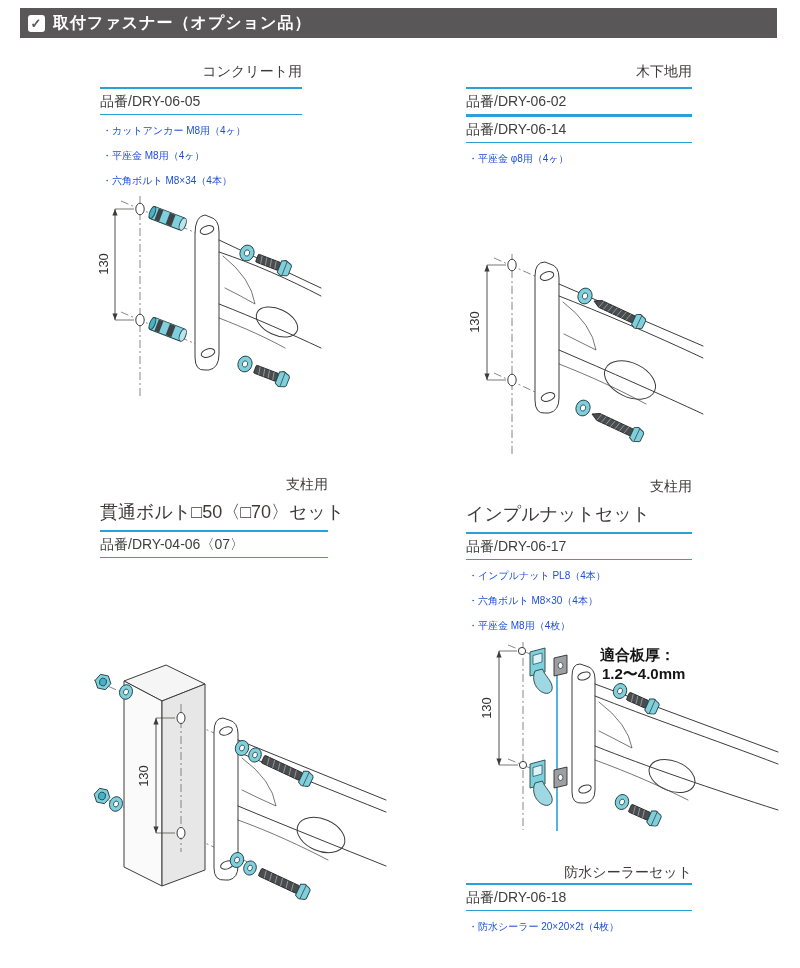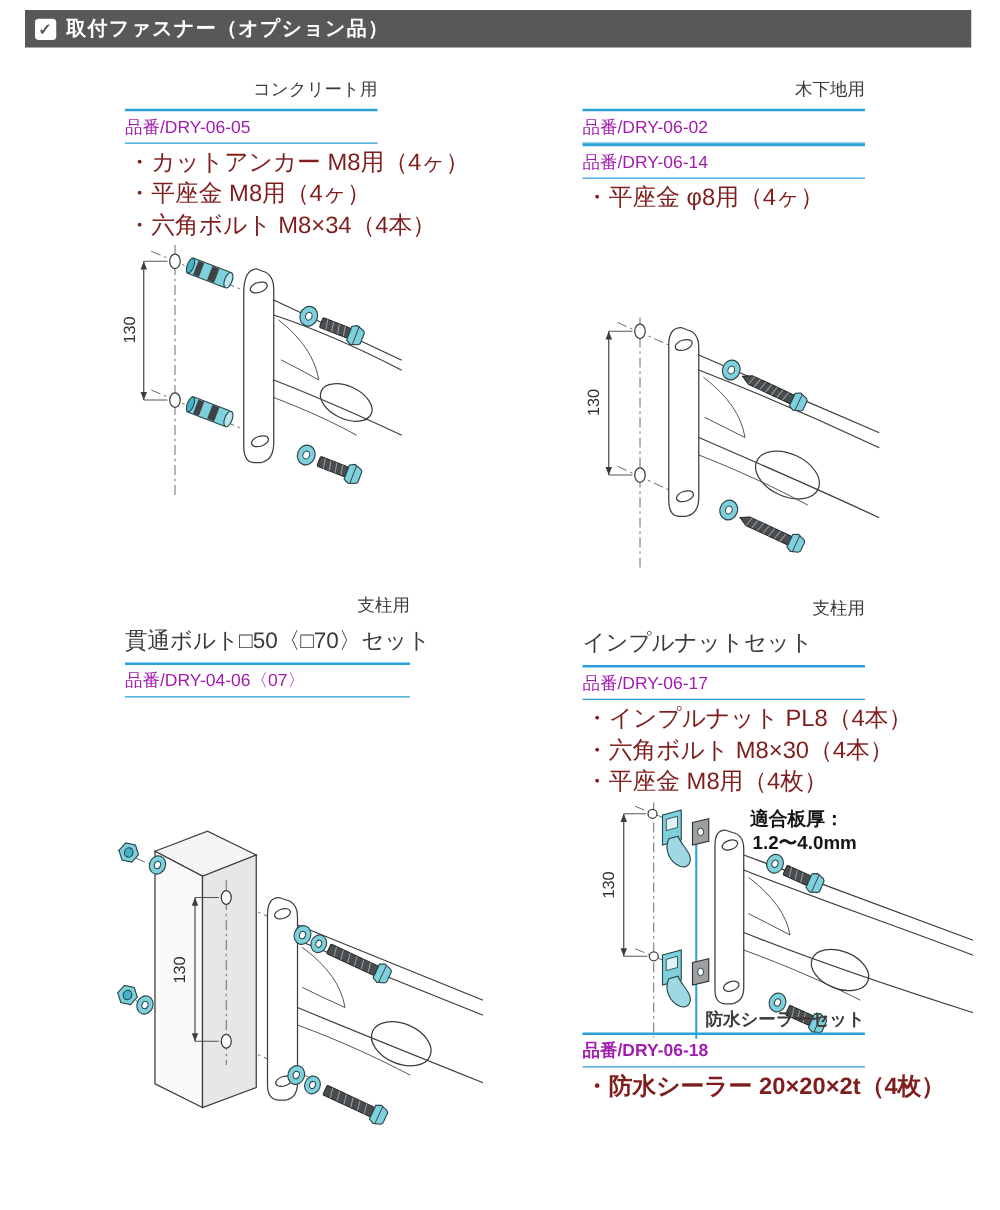--- a/index.html
+++ b/index.html
@@ -7,23 +7,23 @@
           font-family:"Liberation Sans", sans-serif; }
   .header { position:absolute; left:20px; top:8px; width:757px; height:30px; background:#595757;
             color:#fff; display:flex; align-items:center; gap:8px; padding-left:8px;
             box-sizing:border-box; font-size:16px; font-weight:bold; letter-spacing:1px; }
   .check { width:17px; height:17px; background:#fff; border-radius:3px; color:#595757;
            font-size:13px; font-weight:bold; display:flex; align-items:center; justify-content:center; flex:none; }
   .sec { position:absolute; }
   .sec-title { font-size:14px; color:#3e3a39; line-height:19px; margin-bottom:6px; white-space:nowrap;text-align:right; }
   .sec-sub   { font-size:18px; color:#3e3a39; line-height:20px; margin-bottom:8px; white-space:nowrap; }
   .rule { height:1.5px; background:#2ba0d8; }
-  .pn { font-size:14px; color:#a21caf; line-height:14px; padding:5.5px 0; white-space:nowrap; }
+  .pn { font-size:14px; color:#404040; line-height:14px; padding:5.5px 0; white-space:nowrap; }
   ul.items { list-style:none; margin:0; padding:3px 0 2px 2px; }
-  .items li { font-size:19px; color:#7f1d1d; line-height:25px; white-space:nowrap; }
+  .items li { font-size:10px; color:#1d4ed8; line-height:25px; white-space:nowrap; }
   .sealer-sec .sec-title { margin-bottom:3px; line-height:16px; }
   .diag { position:absolute; }
   
   .o   { fill:#fff; stroke:#3c3c3b; stroke-width:1; stroke-linejoin:round; }
   .ln  { fill:none; stroke:#3c3c3b; stroke-width:1; stroke-linecap:round; }
   .thin{ stroke-width:.7; }
   .dash{ fill:none; stroke:#6a6a6a; stroke-width:.8; stroke-dasharray:8 3 2 3; }
   .dim { stroke:#3c3c3b; stroke-width:.9; }
   .dimext { stroke:#3c3c3b; stroke-width:.7; }
   .ah  { fill:#3c3c3b; }
@@ -346,21 +346,21 @@
       <path class="thread" d="M4,-4 l1.5,8 M9,-4 l1.5,8 M14,-4 l1.5,8"></path>
       <path class="cy" d="M21,-6 l4,-2 6,2 1.2,1.5 0,9 -1.2,1.5 -6,2 -4,-2 z"></path>
       <line class="ln thin" x1="26.5" y1="-7.6" x2="26.5" y2="7.6"></line>
     </g>
     <g>
       <text class="note" x="140" y="22">適合板厚：</text>
       <text class="note" x="142" y="41">1.2〜4.0mm</text>
     </g>
   </svg>
 
-  <div class="sec sealer-sec" style="left:466px; top:807px; width:226px;font-weight:bold;">
+  <div class="sec sealer-sec" style="left:466px; top:864px; width:226px;">
     <div class="sec-title">防水シーラーセット</div>
     <div class="rule"></div>
     <div class="pn">品番/DRY-06-18</div>
     <div class="rule"></div>
     <ul class="items">
       <li>・防水シーラー 20×20×2t（4枚）</li>
     </ul>
   </div>
 
 </div>

